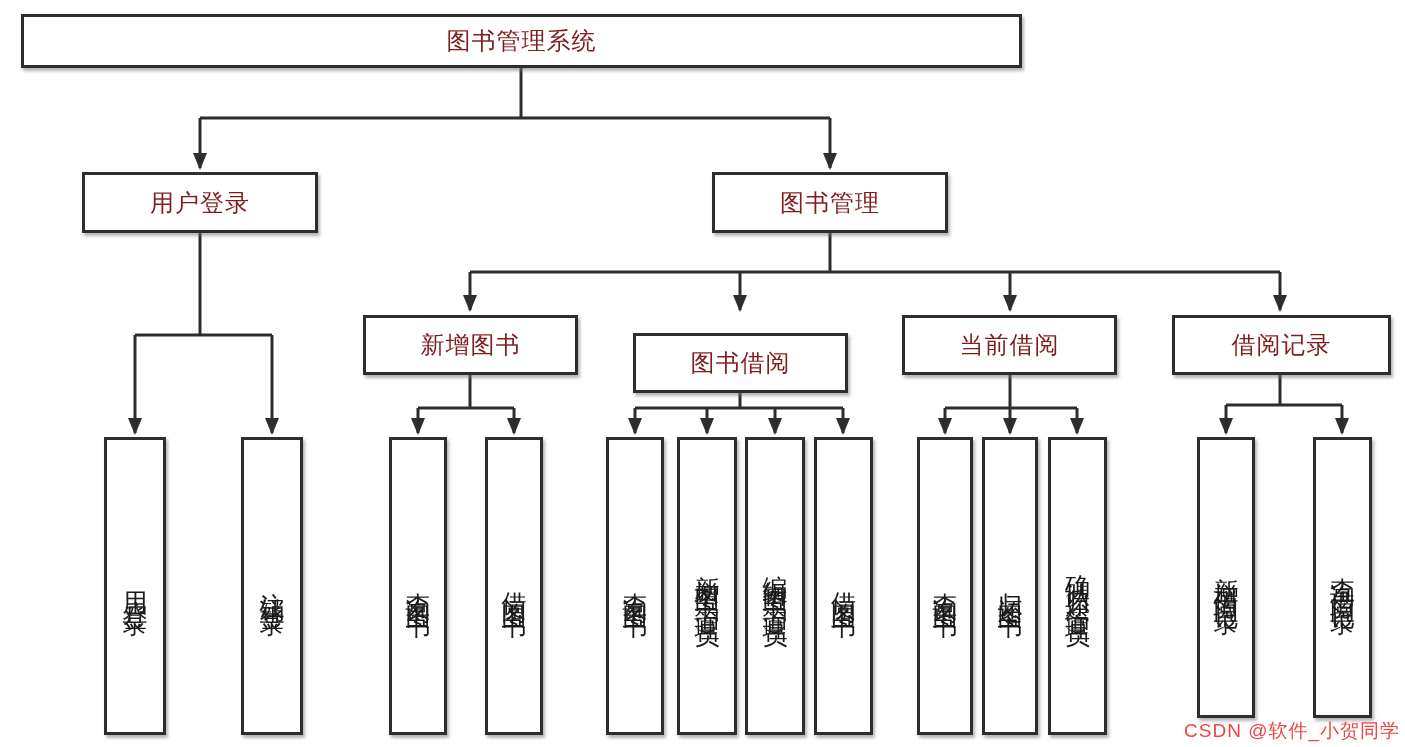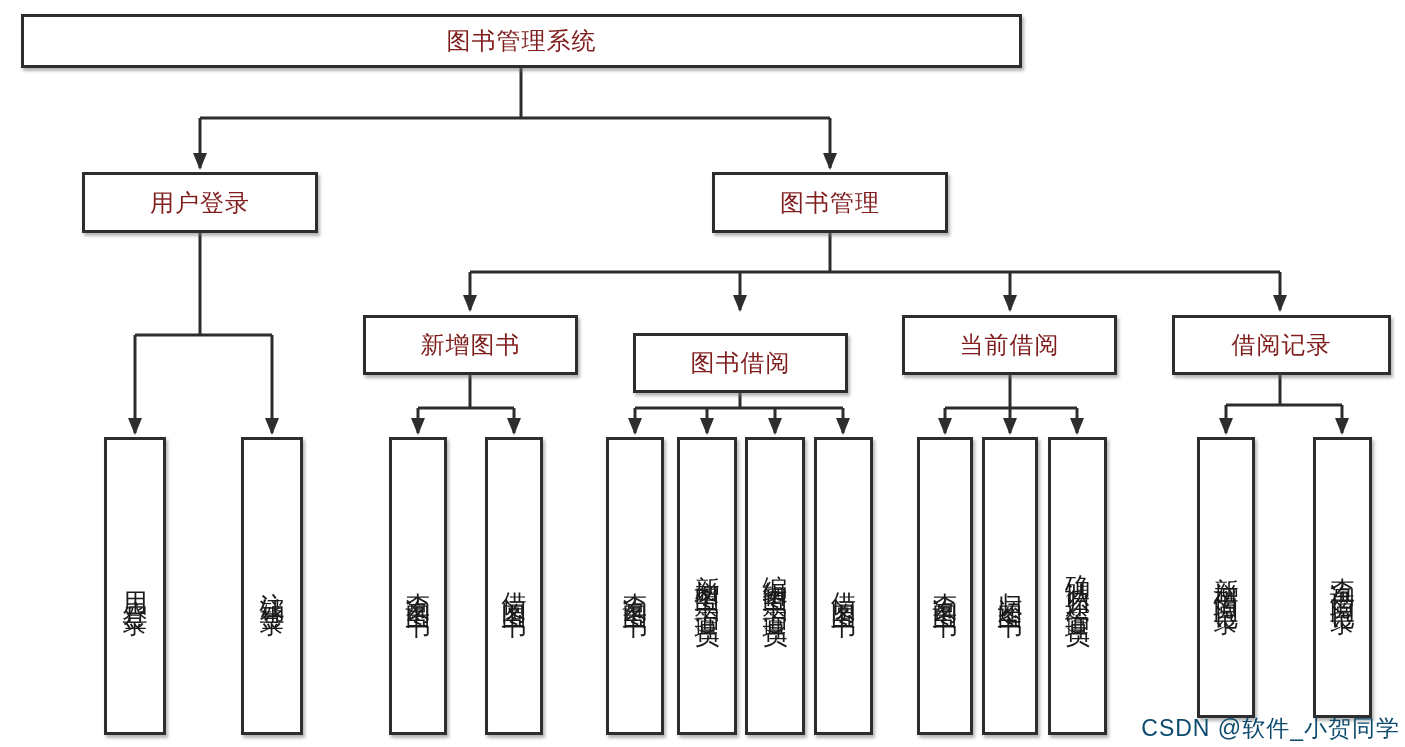--- a/index.html
+++ b/index.html
@@ -13,21 +13,21 @@
     display:flex;align-items:center;justify-content:center;
     box-shadow:2px 3px 3px rgba(120,120,120,0.55);
   }
   .h-label{font-size:24px;letter-spacing:1px;white-space:nowrap;color:#7f1d1d;}
   .root-label{font-size:24px;}
   .v-label{
     writing-mode:vertical-rl;text-orientation:mixed;
     font-size:25px;letter-spacing:7px;line-height:1;color:#1a1a1a;white-space:nowrap;
   }
   .watermark{
-    position:absolute;right:5px;bottom:3px;font-size:23px;color:#0c4a6e;
+    position:absolute;right:5px;bottom:3px;font-size:19px;color:#ef4444;
     letter-spacing:1px;white-space:nowrap;
   }
 </style>
 </head>
 <body>
 
 <div class="stage">
 
   <svg class="connectors" width="1405" height="747" viewBox="0 0 1405 747">
     <defs>

